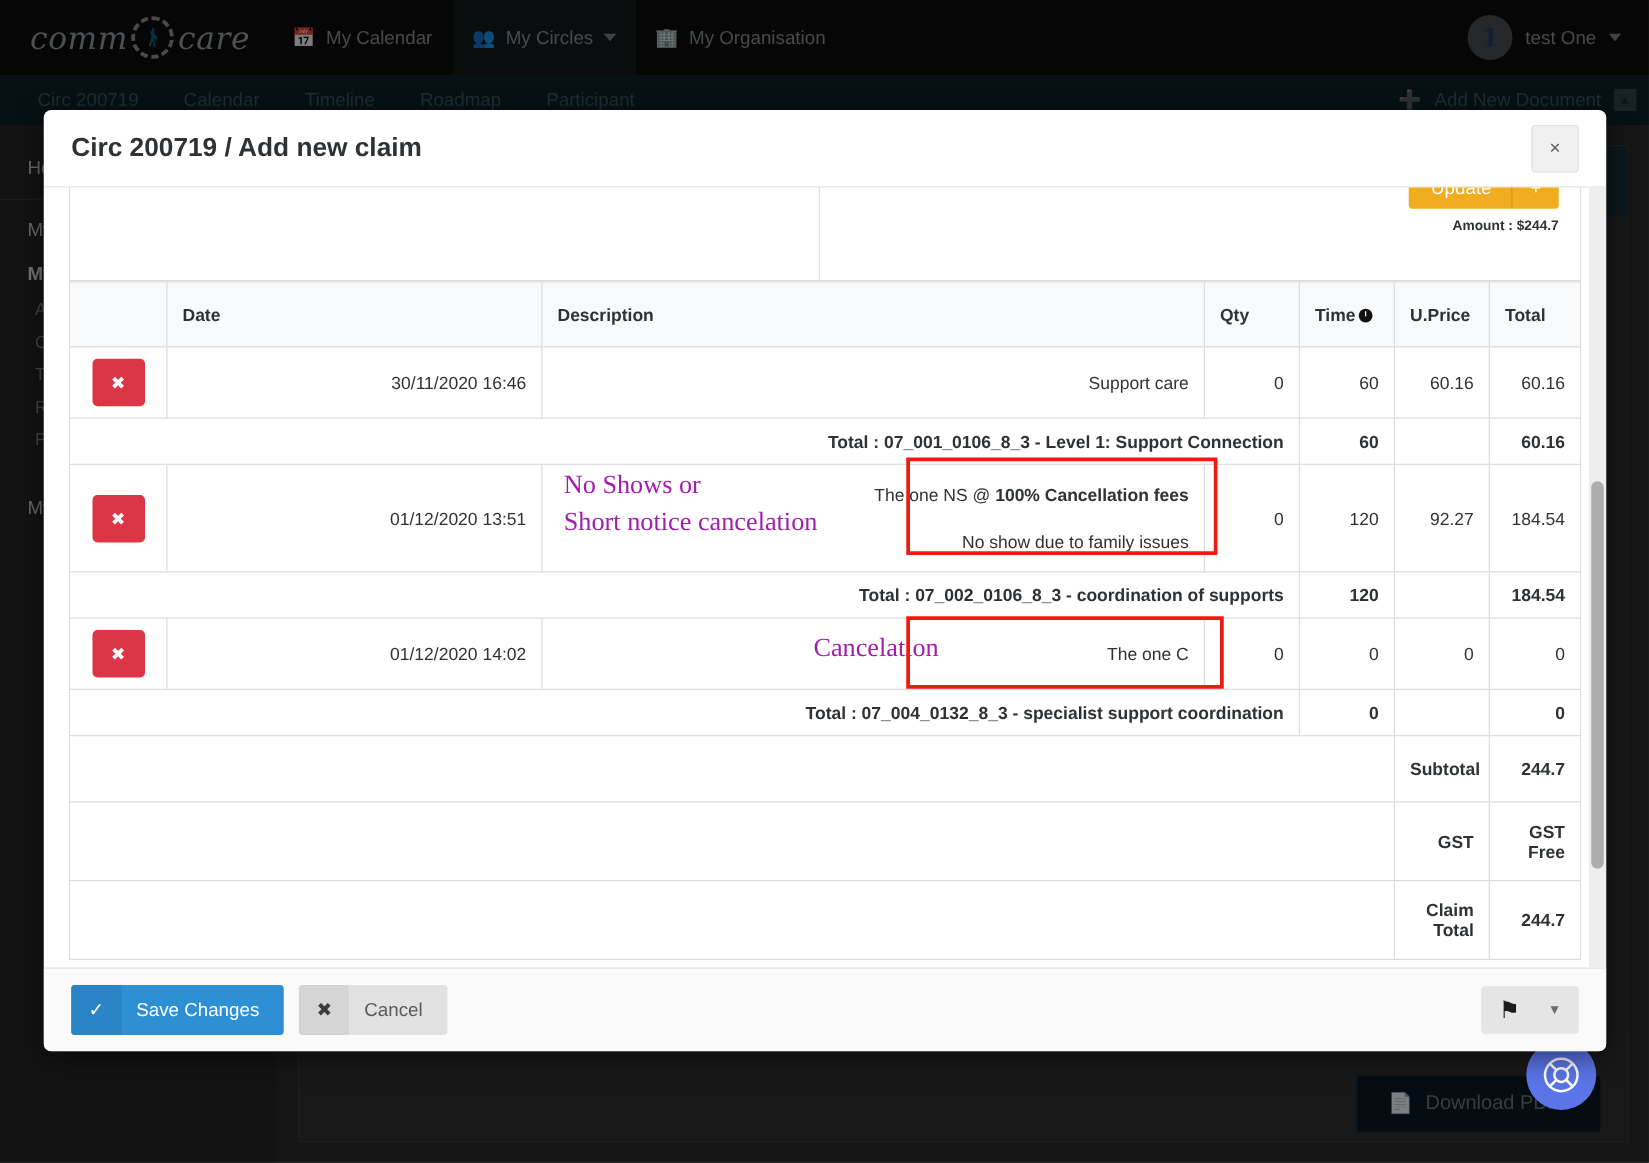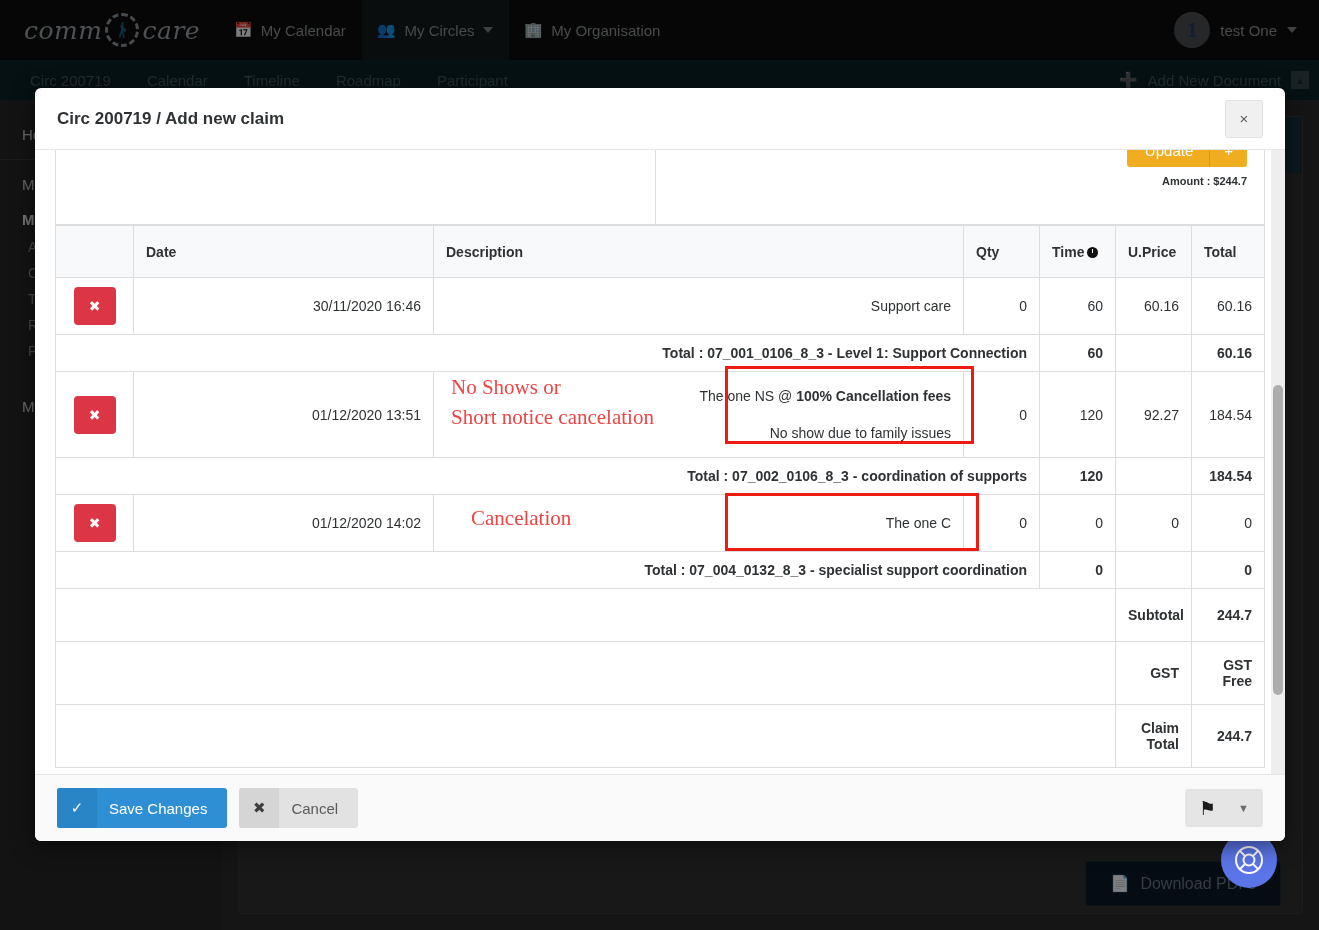--- a/index.html
+++ b/index.html
@@ -130,21 +130,21 @@
     background:#fff; border-radius: 6px; z-index: 100;
     box-shadow: 0 5px 22px rgba(0,0,0,.5);
     display:flex; flex-direction: column;
     overflow:hidden;
   }
   .modal-head {
     height: 62px; flex: 0 0 62px;
     display:flex; align-items:center; padding: 0 22px;
     border-bottom: 1px solid #e5e5e5;
   }
-  .modal-title { font-size: 17px; font-weight: bold; color:#2f3234; }
+  .modal-title { font-size: 21px; font-weight: bold; color:#2f3234; }
   .modal-close {
     margin-left:auto; width: 38px; height: 38px;
     background:#f0f0f0; border:1px solid #e2e2e2; border-radius:3px;
     color:#5b5b5b; font-size:15px;
     display:flex;align-items:center;justify-content:center;
   }
   .modal-body {
     flex: 1 1 auto; position:relative; overflow:hidden;
     padding: 0 20px;
   }
@@ -196,21 +196,21 @@
   }
   tr.subtot td { height: 37px; font-weight:bold; text-align:right; }
   tr.sum td { height: 53px; font-weight:bold; text-align:right; }
   tr.sum.tall td { height: 63px; }
 
   .clock-ico { display:inline-block; width:11px;height:11px;border-radius:50%;background:#111; margin-left:3px; position:relative; vertical-align:-1px;}
   .clock-ico:after{content:"";position:absolute;left:5px;top:2px;width:1px;height:4px;background:#fff;}
 
   
   .annot {
-    color:#ef4444; font-family:"Liberation Serif", serif;
+    color:#a21caf; font-family:"Liberation Serif", serif;
     font-size:21px; text-align:left; line-height: 1.45;
   }
   .annot-box {
     position:absolute; border: 3px solid #ee1c10; pointer-events:none; z-index: 5;
   }
 
   
   .desc-two { line-height: 1.6; }
   .desc-two .l1 { display:block; }
   .desc-two .l2 { display:block; margin-top: 14px; }
@@ -470,21 +470,21 @@
             <td>Claim Total</td>
             <td>244.7</td>
           </tr>
         </tbody>
       </table>
 
       <div class="annot" style="position:absolute; left:396px; top:222px; width:270px;">
         <div>No Shows or</div>
         <div>Short notice cancelation</div>
       </div>
-      <div class="annot" style="position:absolute; left:416px; top:353px; width:260px;">
+      <div class="annot" style="position:absolute; left:436px; top:353px; width:260px;text-align:right;">
         <div>Cancelation</div>
       </div>
 
       <div class="annot-box" style="left:670px; top:216px; width:249px; height:78px;"></div>
       <div class="annot-box" style="left:670px; top:343px; width:254px; height:58px;"></div>
 
     </div>
 
     <div class="vscroll">
       <div class="vthumb" style="top:235px; height:310px;"></div>

